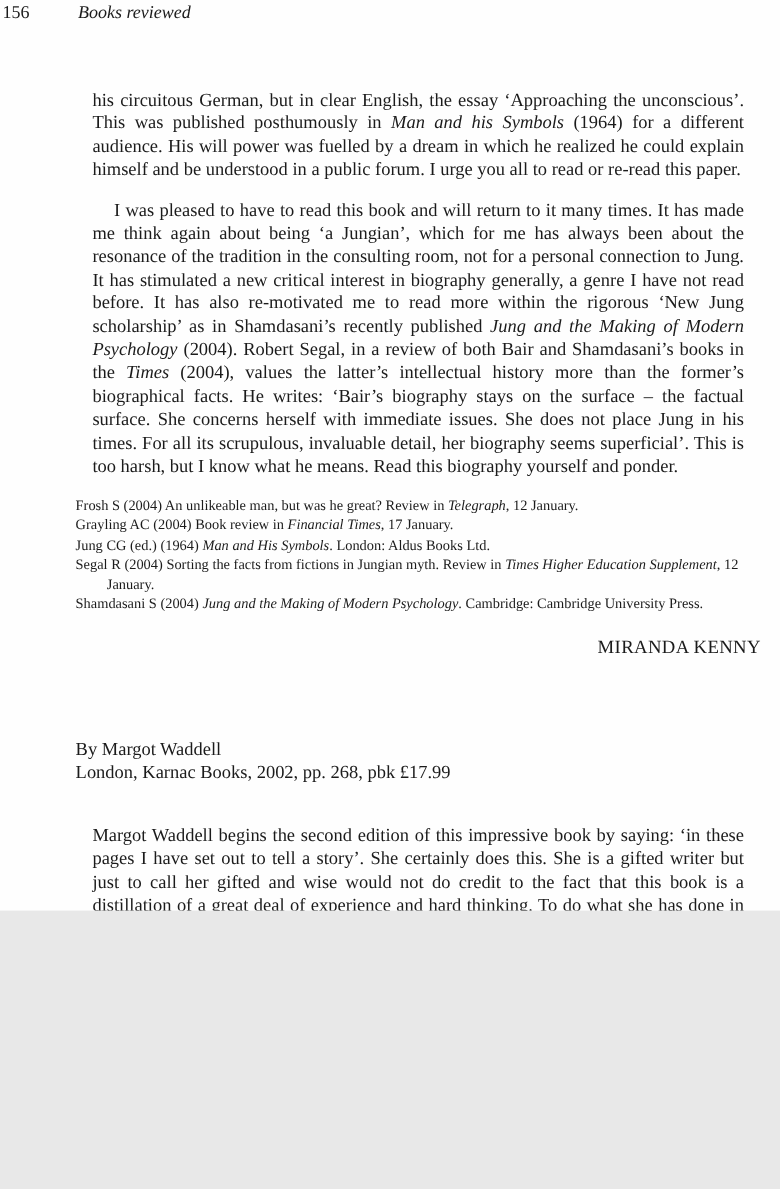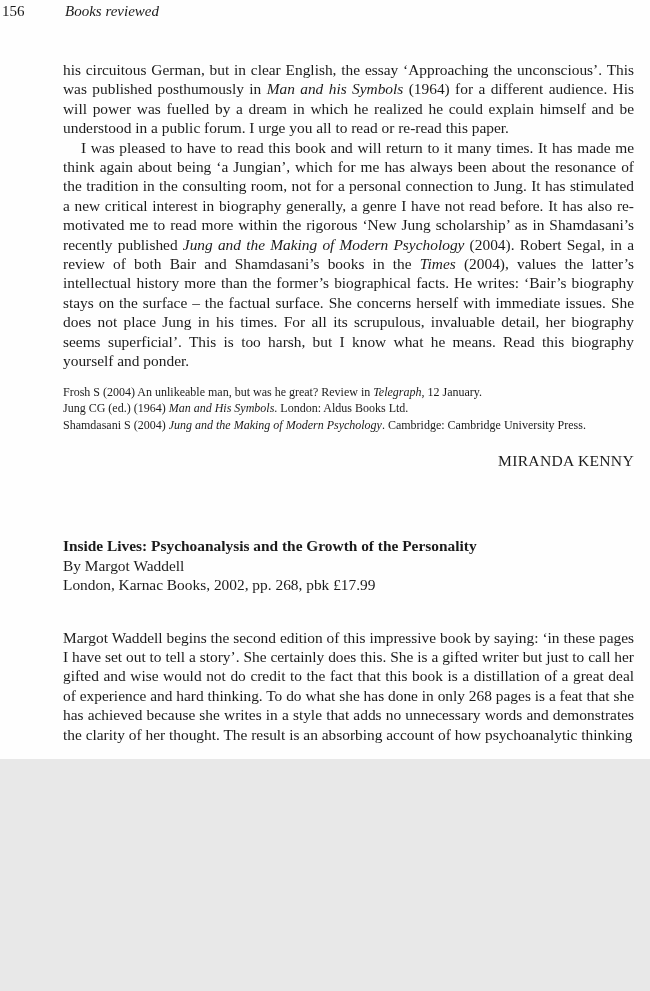--- a/index.html
+++ b/index.html
@@ -22,21 +22,21 @@
   }
   .page-num { position: absolute; left: 2px; top: 0; font-style: normal; }
   .running-head { position: absolute; left: 65px; top: 0; font-style: italic; }
   .body-col {
     position: absolute;
     top: 60px;
     left: 63px;
     width: 571px;
   }
   .para {
-    margin: 0;
+    margin: 14px;
     font-size: 15.4px;
     line-height: 19.4px;
     text-align: justify;
   }
   .para.indent { text-indent: 18px; }
   .refs-heading {
     margin: 30px 0 0 0;
     font-size: 15.4px;
     line-height: 18px;
     font-weight: bold;
@@ -84,28 +84,29 @@
 
   <main class="body-col">
 
     <section>
       <p class="para"><span>his circuitous German, but in clear English, the essay ‘Approaching the unconscious’. This was published posthumously in </span><i>Man and his Symbols</i><span> (1964) for a different audience. His will power was fuelled by a dream in which he realized he could explain himself and be understood in a public forum. I urge you all to read or re-read this paper.</span></p>
       <p class="para indent"><span>I was pleased to have to read this book and will return to it many times. It has made me think again about being ‘a Jungian’, which for me has always been about the resonance of the tradition in the consulting room, not for a personal connection to Jung. It has stimulated a new critical interest in biography generally, a genre I have not read before. It has also re-motivated me to read more within the rigorous ‘New Jung scholarship’ as in Shamdasani’s recently published </span><i>Jung and the Making of Modern Psychology</i><span> (2004). Robert Segal, in a review of both Bair and Shamdasani’s books in the </span><i>Times</i><span> (2004), values the latter’s intellectual history more than the former’s biographical facts. He writes: ‘Bair’s biography stays on the surface – the factual surface. She concerns herself with immediate issues. She does not place Jung in his times. For all its scrupulous, invaluable detail, her biography seems superficial’. This is too harsh, but I know what he means. Read this biography yourself and ponder.</span></p>
 
 
       <div class="refs">
         <p class="ref"><span>Frosh S (2004) An unlikeable man, but was he great? Review in </span><i>Telegraph</i><span>, 12 January.</span></p>
+        <p class="ref"><span>Grayling AC (2004) Book review in </span><i>Financial Times</i><span>, 17 January.</span></p>
         <p class="ref"><span>Jung CG (ed.) (1964) </span><i>Man and His Symbols</i><span>. London: Aldus Books Ltd.</span></p>
+        <p class="ref"><span>Segal R (2004) Sorting the facts from fictions in Jungian myth. Review in </span><i>Times Higher Education Supplement</i><span>, 12 January.</span></p>
         <p class="ref"><span>Shamdasani S (2004) </span><i>Jung and the Making of Modern Psychology</i><span>. Cambridge: Cambridge University Press.</span></p>
       </div>
 
       <p class="reviewer">MIRANDA KENNY</p>
     </section>
 
     <section class="next-review">
-      <p class="book-title">Inside Lives: Psychoanalysis and the Growth of the Personality</p>
       <p class="book-byline">By Margot Waddell</p>
       <p class="book-imprint">London, Karnac Books, 2002, pp. 268, pbk £17.99</p>
       <p class="para opening"><span>Margot Waddell begins the second edition of this impressive book by saying: ‘in these pages I have set out to tell a story’. She certainly does this. She is a gifted writer but just to call her gifted and wise would not do credit to the fact that this book is a distillation of a great deal of experience and hard thinking. To do what she has done in only 268 pages is a feat that she has achieved because she writes in a style that adds no unnecessary words and demonstrates the clarity of her thought. The result is an absorbing account of how psychoanalytic thinking</span></p>
     </section>
 
   </main>
 </div>
 
 </body></html>

